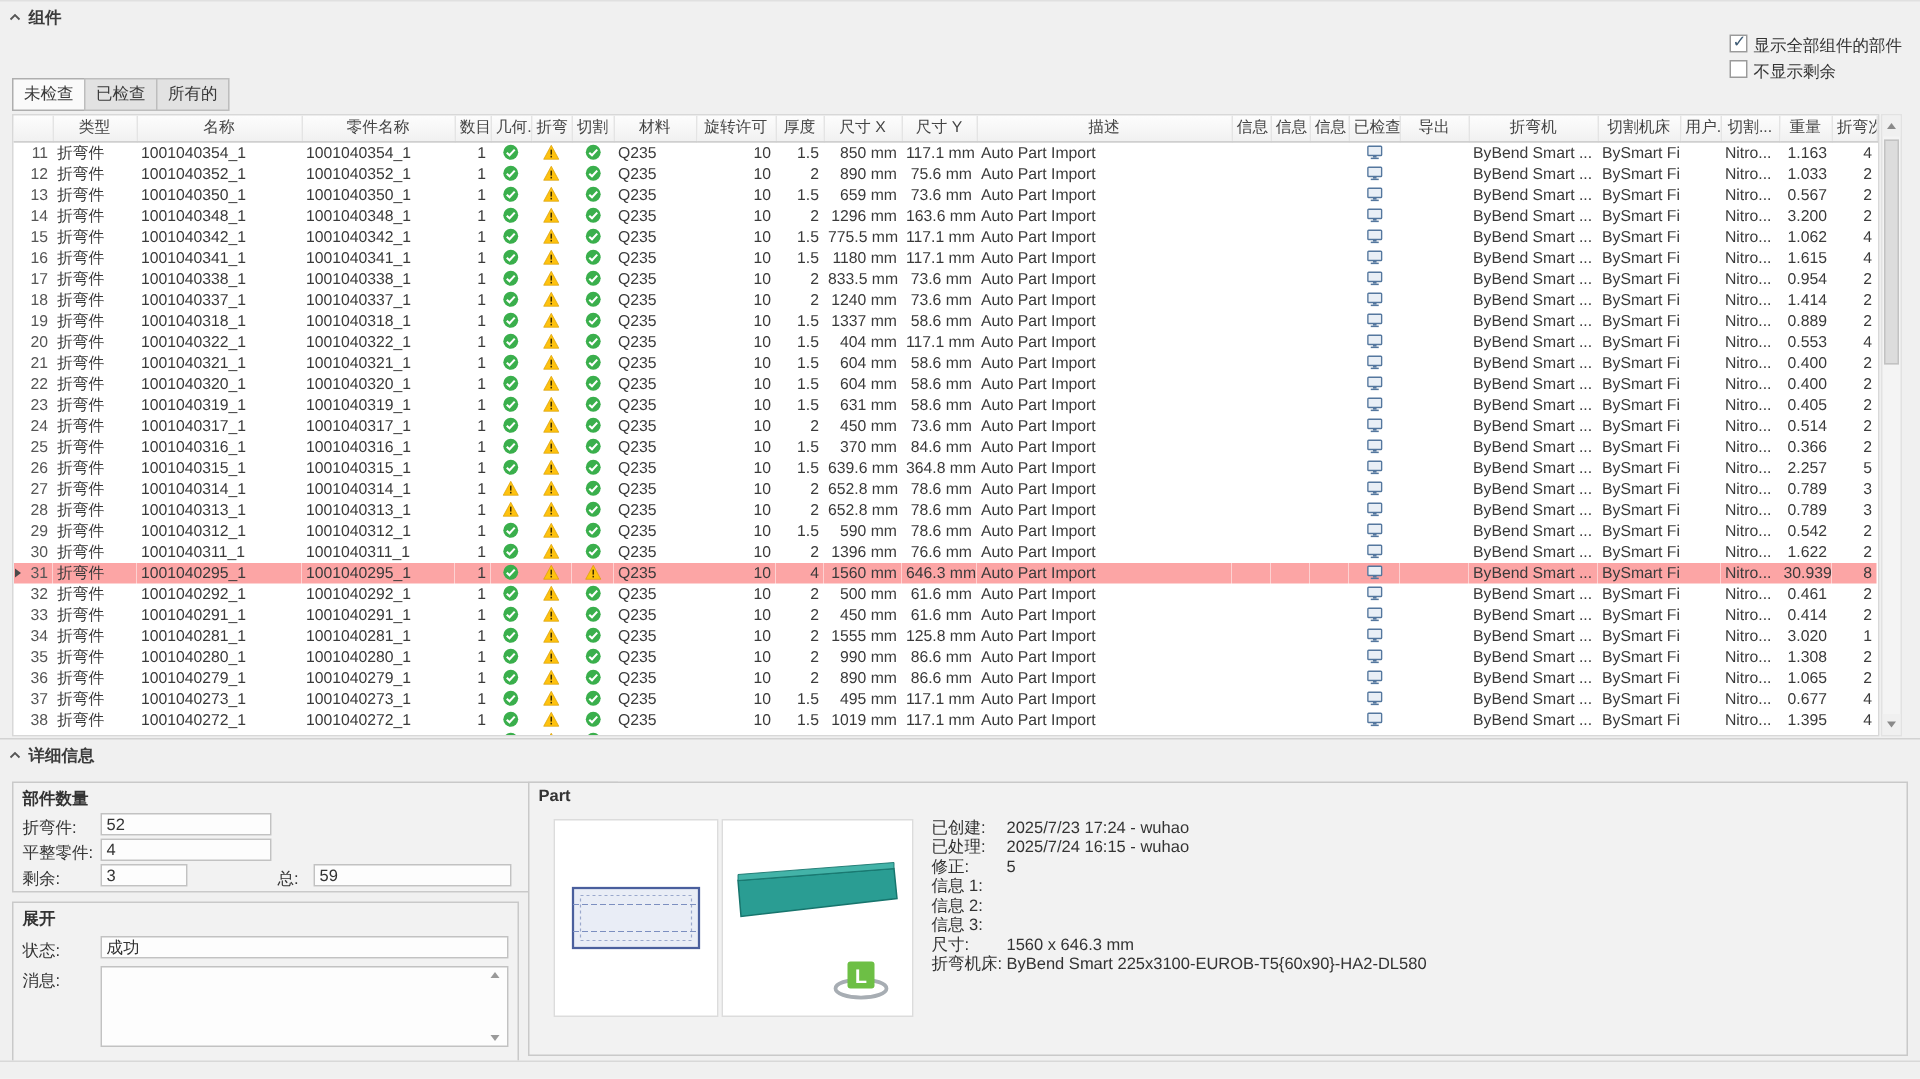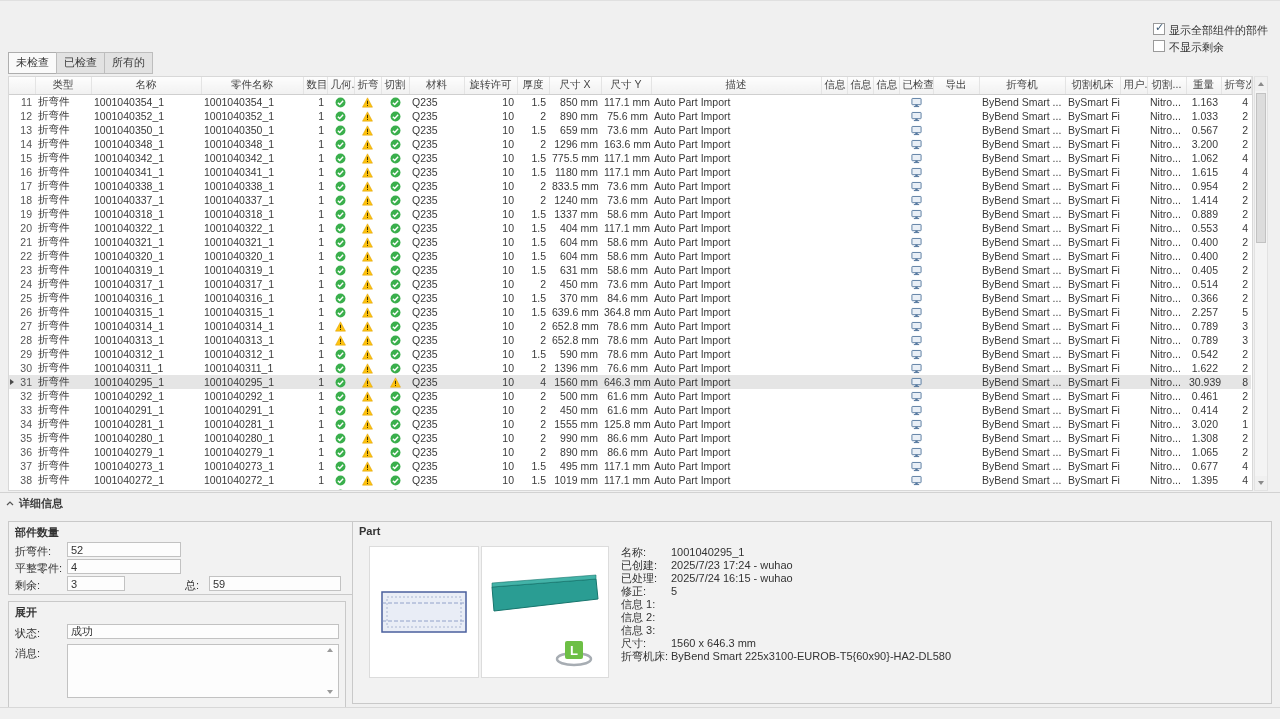--- a/index.html
+++ b/index.html
@@ -28,21 +28,21 @@
 
   
   .table-wrap{position:absolute;left:8px;top:75px;width:1245px;height:415px;background:#fff;border:1px solid #d8d8d8;overflow:hidden}
   table{border-collapse:collapse;table-layout:fixed;width:1242px;font-size:10.5px}
   thead th{height:17px;background:linear-gradient(#fdfdfd,#f1f1f1);border-right:1px solid #e4e4e4;border-bottom:1px solid #cfcfcf;
     font-weight:normal;text-align:center;padding:0 3px;color:#444;white-space:nowrap;overflow:hidden}
   tbody td{height:14px;padding:0 3px;white-space:nowrap;overflow:hidden;color:#3a3a3a}
   td.r,th.r{text-align:right}
   td.c{text-align:center}
   td.num{color:#555;text-align:right;position:relative}
-  tr.selected td{background:#e5e5e5}
+  tr.selected td{background:#fca5a5}
   .icsvg{width:11px;height:11px;vertical-align:middle}
   .expander{position:absolute;left:1px;top:4px;width:0;height:0;border-left:4px solid #4a4a4a;border-top:3px solid transparent;border-bottom:3px solid transparent}
 
   
   .vscroll{position:absolute;left:1254px;top:75px;width:14px;height:415px;background:#f4f4f4;border:1px solid #e2e2e2}
   .vs-btn{position:absolute;left:0;width:12px;height:14px;display:flex;align-items:center;justify-content:center;background:#f0f0f0}
   .vs-up{top:0}.vs-down{bottom:0}
   .tri-up{width:0;height:0;border-left:3px solid transparent;border-right:3px solid transparent;border-bottom:4px solid #8a8a8a}
   .tri-down{width:0;height:0;border-left:3px solid transparent;border-right:3px solid transparent;border-top:4px solid #8a8a8a}
   .vs-thumb{position:absolute;left:1px;top:16px;width:10px;height:150px;background:#dcdcdc;border:1px solid #c2c2c2}
@@ -70,20 +70,26 @@
   .pf-row{height:13px;line-height:13px;white-space:nowrap}
   .pf-label{display:inline-block;width:50px;color:#333}
   .pf-value{color:#333}
 
   .footer{position:absolute;left:0;top:707px;width:1280px;height:12px;background:#f0f0f0;border-top:1px solid #d8d8d8}
 </style>
 </head>
 <body>
 
 <section class="panel panel-components">
+  <div class="panel-header">
+    <svg class="chev" width="8" height="5">
+        <path d="M1 4 L4 1 L7 4" stroke="#555" stroke-width="1.2" fill="none"></path>
+      </svg>
+    <span>组件</span>
+  </div>
 
   <div class="cb-area">
     <div class="cb-row">
       <span class="cb-box checked"></span>
       <span class="cb-label">显示全部组件的部件</span>
     </div>
     <div class="cb-row">
       <span class="cb-box"></span>
       <span class="cb-label">不显示剩余</span>
     </div>
@@ -1403,21 +1409,20 @@
       <svg width="126" height="130" viewBox="0 0 126 130">
         <polygon points="10,40 114,32 116,52 12,64" fill="#2a9d93" stroke="#17756d" stroke-width="1"></polygon>
         <polygon points="10,40 114,32 114,28 10,36" fill="#43b3a8" stroke="#17756d" stroke-width="0.6"></polygon>
         <ellipse cx="92" cy="112" rx="17" ry="6" fill="none" stroke="#a7adb3" stroke-width="2.5"></ellipse>
         <rect x="83" y="94" width="18" height="18" rx="2" fill="#6dbf45"></rect>
         <text x="92" y="108" font-size="13" font-weight="bold" text-anchor="middle" fill="#ffffff" font-family="Liberation Sans, sans-serif">L</text>
       </svg>
     </div>
 
     <div class="part-fields" id="part-fields">
-        <div class="pf-row"><span class="pf-label">名称:</span><span class="pf-value">1001040295_1</span></div>
         <div class="pf-row"><span class="pf-label">已创建:</span><span class="pf-value">2025/7/23 17:24 - wuhao</span></div>
         <div class="pf-row"><span class="pf-label">已处理:</span><span class="pf-value">2025/7/24 16:15 - wuhao</span></div>
         <div class="pf-row"><span class="pf-label">修正:</span><span class="pf-value">5</span></div>
         <div class="pf-row"><span class="pf-label">信息 1:</span><span class="pf-value"></span></div>
         <div class="pf-row"><span class="pf-label">信息 2:</span><span class="pf-value"></span></div>
         <div class="pf-row"><span class="pf-label">信息 3:</span><span class="pf-value"></span></div>
         <div class="pf-row"><span class="pf-label">尺寸:</span><span class="pf-value">1560 x 646.3 mm</span></div>
         <div class="pf-row"><span class="pf-label">折弯机床:</span><span class="pf-value">ByBend Smart 225x3100-EUROB-T5{60x90}-HA2-DL580</span></div>
       </div>
   </div>

